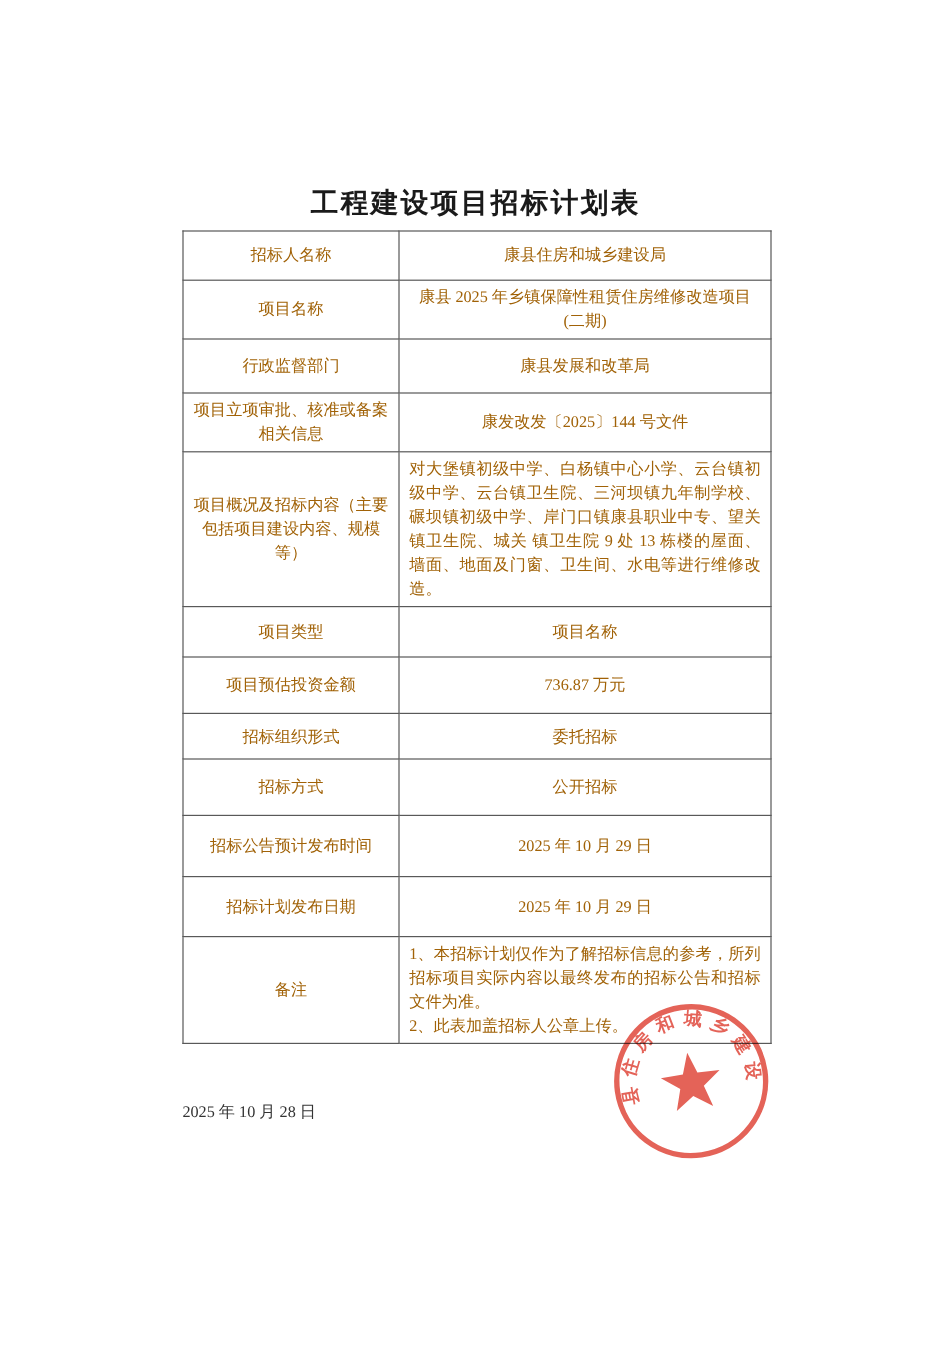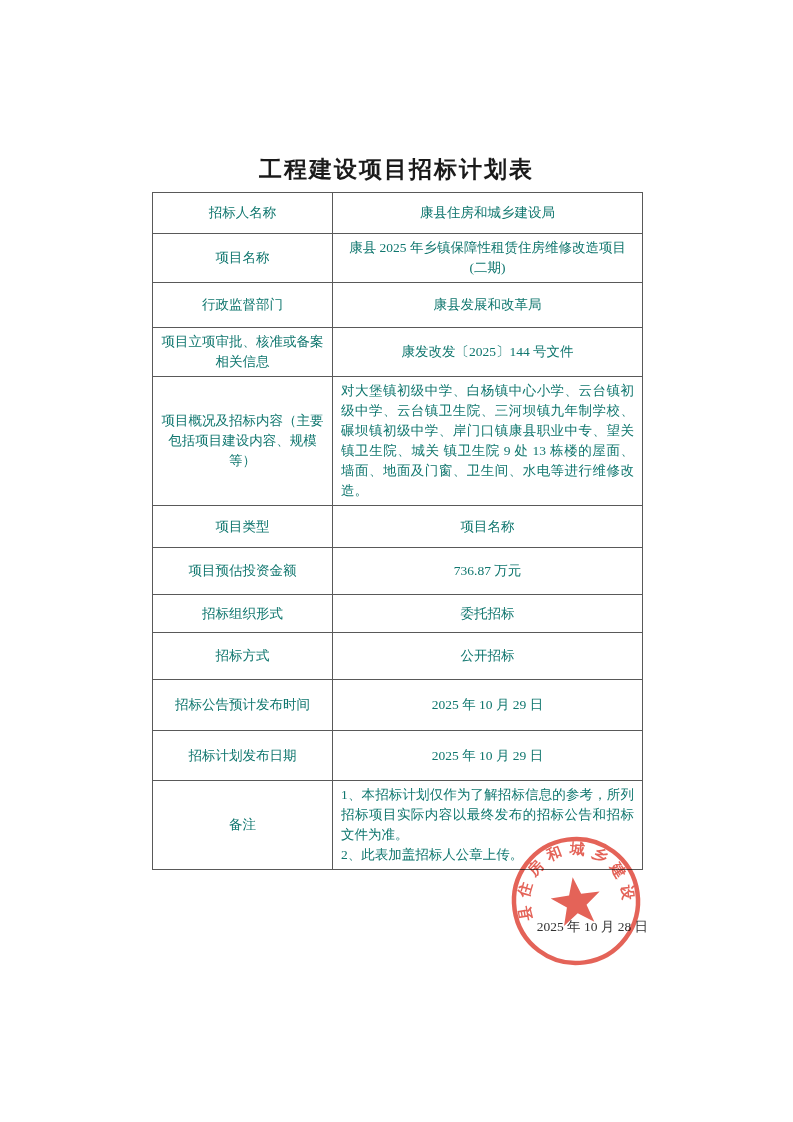--- a/index.html
+++ b/index.html
@@ -25,21 +25,21 @@
     color: #1a1a1a;
   }
   table.plan-table {
     position: absolute;
     left: 152px;
     top: 192px;
     width: 491px;
     border-collapse: collapse;
     table-layout: fixed;
     font-size: 13.5px;
-    color: #0f766e;
+    color: #a16207;
   }
   table.plan-table td {
     border: 1px solid #595959;
     vertical-align: middle;
     padding: 4px 8px;
     line-height: 20px;
   }
   td.cell-label {
     width: 163px;
     text-align: center;
@@ -64,21 +64,20 @@
   .signer-name {
     display: inline-block;
     padding: 0 10px;
     border-bottom: 1px solid #333333;
   }
   .footer-date {
     position: absolute;
     left: 152px;
     top: 918px;
     width: 496px;
-    text-align: right;
     font-size: 13.5px;
     color: #333333;
     z-index: 2;
   }
   .seal {
     position: absolute;
     left: 501px;
     top: 826px;
     width: 150px;
     height: 150px;

